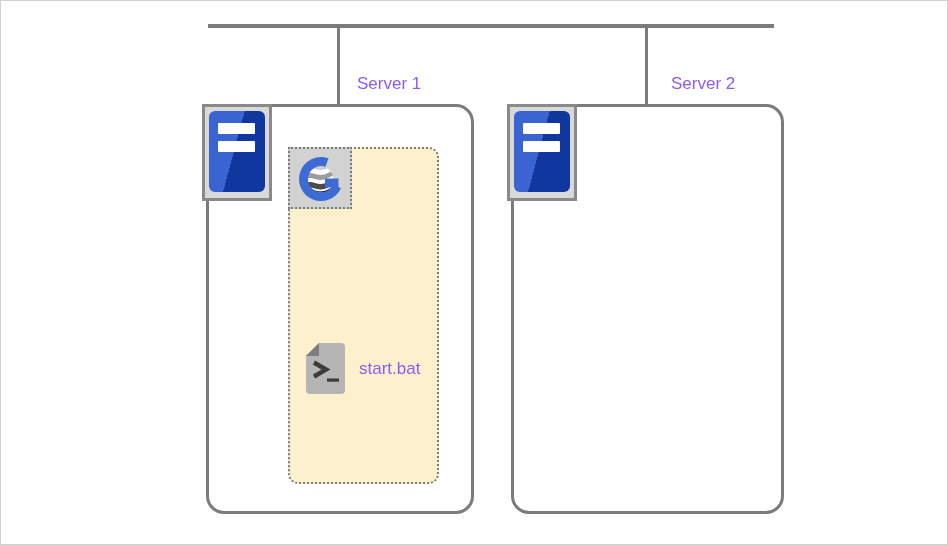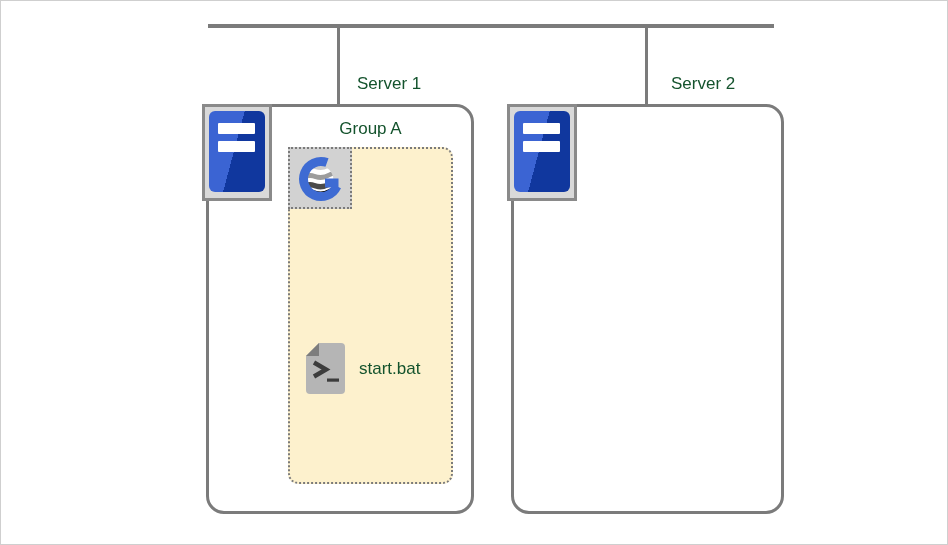--- a/index.html
+++ b/index.html
@@ -1,19 +1,19 @@
 <!DOCTYPE html>
 <html><head>
 <meta charset="utf-8">
 <style>
   html,body{margin:0;padding:0;background:#ffffff;}
   .stage{
     position:relative;width:948px;height:545px;
     background:#ffffff;border:1px solid #cfcfcf;box-sizing:border-box;
-    font-family:"Liberation Sans","DejaVu Sans",sans-serif;color:#14532d;
+    font-family:"Liberation Sans","DejaVu Sans",sans-serif;color:#8b5cf6;
     overflow:hidden;
   }
   
   .bus{position:absolute;left:207px;top:23px;width:566px;height:4px;background:#7b7b7b;}
   .drop{position:absolute;top:27px;width:3px;height:76px;background:#7b7b7b;}
   .drop.s1{left:336px;}
   .drop.s2{left:644px;}
   .srv-label{position:absolute;top:73px;font-size:17px;line-height:20px;white-space:nowrap;}
   .srv-label.s1{left:356px;}
   .srv-label.s2{left:670px;text-align:center;}
@@ -33,21 +33,21 @@
   .server-icon.s2{left:506px;}
   .tower{
     position:absolute;left:4px;top:4px;width:56px;height:81px;border-radius:6px;
     background:linear-gradient(105deg,#3b64d3 46%,#10379e 46%);
   }
   .tower .bar{position:absolute;left:9px;width:37px;height:11px;background:#ffffff;border-radius:1px;}
   .tower .bar.b1{top:12px;}
   .tower .bar.b2{top:30px;}
   
   .group-box{
-    position:absolute;left:287px;top:146px;width:165px;height:337px;
+    position:absolute;left:287px;top:146px;width:151px;height:337px;
     background:#fdf1cd;border:2px dotted #7a7a7a;border-radius:10px;box-sizing:border-box;z-index:2;
   }
   .group-label{position:absolute;left:287px;top:118px;width:165px;text-align:center;font-size:17px;z-index:2;}
   .logo-badge{
     position:absolute;left:-2px;top:-2px;width:64px;height:62px;
     background:#d2d2d2;border:2px dotted #7a7a7a;box-sizing:border-box;
   }
   .logo-badge svg{position:absolute;left:5px;top:4px;}
   
   .script-icon{position:absolute;left:16px;top:194px;width:39px;height:51px;}
@@ -62,21 +62,20 @@
   <div class="drop s1"></div>
   <div class="drop s2"></div>
 
   <div class="srv-label s1">Server 1</div>
   <div class="srv-label s2">Server 2</div>
 
   <div class="server-box s2"></div>
 
   <div class="server-box s1"></div>
 
-  <div class="group-label">Group A</div>
   <div class="group-box">
 
     <div class="logo-badge">
       <svg width="52" height="52" viewBox="0 0 52 52" aria-hidden="true">
         <defs>
           <clipPath id="sphereClip">
               <circle cx="24" cy="27" r="14.5"></circle>
             </clipPath>
         </defs>
 

